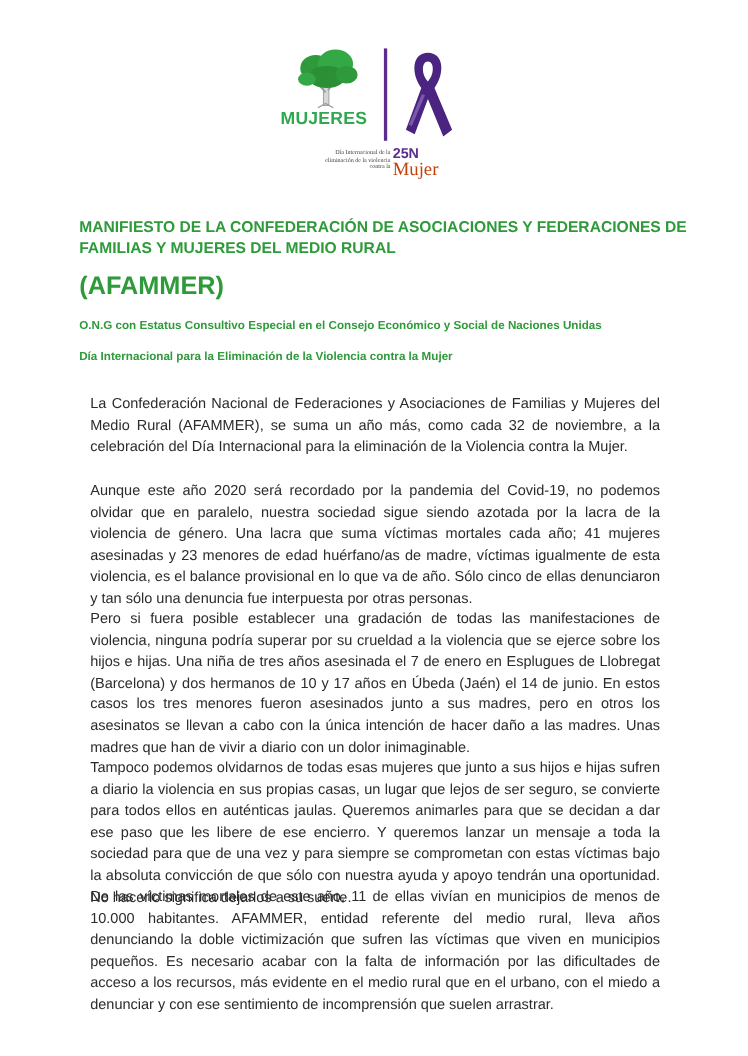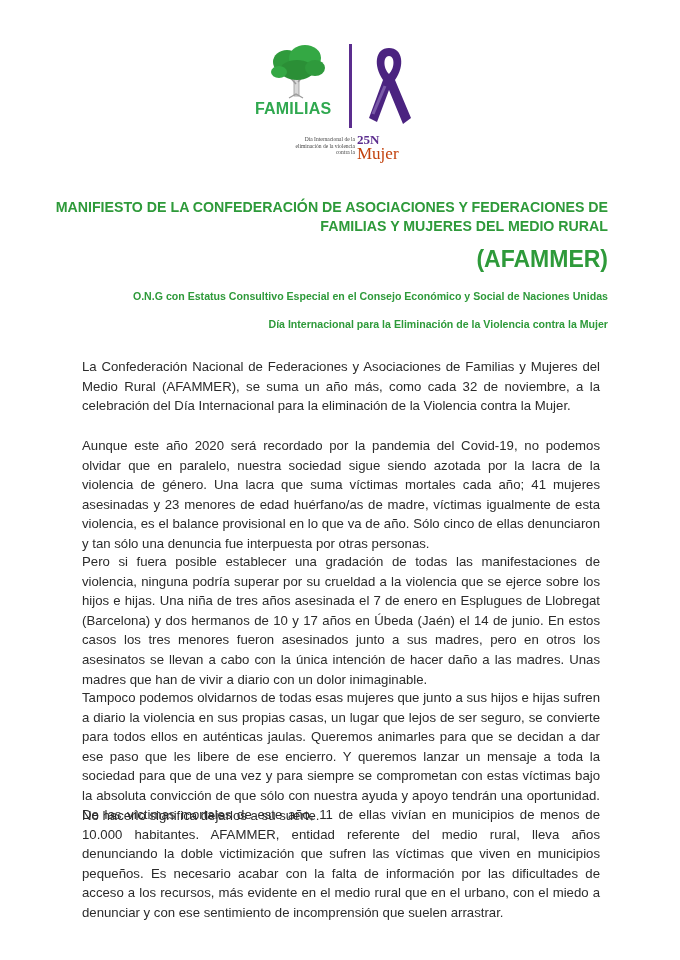--- a/index.html
+++ b/index.html
@@ -3,24 +3,24 @@
   <meta charset="utf-8">
   <style>
     html, body { margin: 0; padding: 0; background: #ffffff; }
     body { width: 680px; height: 960px; position: relative; overflow: hidden; font-family: "Liberation Sans", sans-serif; color: #2a2a2a; }
     .logo-area { position: absolute; left: 255px; top: 38px; width: 180px; height: 130px; }
     .tree { position: absolute; left: 12px; top: 6px; width: 62px; height: 58px; }
     .afammer-logo-text { position: absolute; left: 0px; top: 62px; font-family: "Liberation Sans", sans-serif; font-weight: bold; font-size: 16px; color: #2fa84f; letter-spacing: 0.2px; }
     .divider { position: absolute; left: 94px; top: 6px; width: 3px; height: 84px; background: #5b2d8e; }
     .ribbon { position: absolute; left: 108px; top: 6px; width: 52px; height: 84px; }
     .caption-small { position: absolute; left: 30px; top: 98px; width: 70px; font-family: "Liberation Serif", serif; font-size: 5.5px; line-height: 6.5px; color: #444; text-align: right; }
-    .caption-25n { position: absolute; left: 102px; top: 94px; font-family: Liberation Serif, serif; font-size: 13px; font-weight: bold; color: #5b2d8e; }
+    .caption-25n { position: absolute; left: 102px; top: 94px; font-family: Liberation Sans, sans-serif; font-size: 13px; font-weight: bold; color: #5b2d8e; }
     .caption-mujer { position: absolute; left: 102px; top: 106px; font-family: "Liberation Serif", serif; font-size: 17px; color: #c2410c; }
 
-    .title { position: absolute; left: 48px; width: 560px; text-align: right; color: #2e9a3a; font-weight: bold; }
+    .title { position: absolute; left: 72px; width: 560px; text-align: left; color: #2e9a3a; font-weight: bold; }
     .t1 { top: 198px; font-size: 14.2px; line-height: 19px; }
     .t2 { top: 246px; font-size: 23px; }
     .t3 { top: 290px; font-size: 10.6px; }
     .t4 { top: 318px; font-size: 10.6px; line-height: 13px; }
 
     .body-text { position: absolute; left: 82px; width: 518px; font-family: "Liberation Sans", sans-serif; font-size: 13.2px; line-height: 19.6px; text-align: justify; color: #2b2b2b; }
     .p1 { top: 357px; }
     .p2 { top: 436px; }
     .p3 { top: 552px; }
     .p4 { top: 688px; }
@@ -33,21 +33,21 @@
   <svg class="tree" viewBox="0 0 62 58">
     <rect x="27" y="30" width="5" height="22" fill="#d8d8d8" stroke="#9a9a9a" stroke-width="0.8"></rect>
     <path d="M29 40 L20 30 M31 38 L40 28" stroke="#9a9a9a" stroke-width="1.5" fill="none"></path>
     <path d="M22 54 L29 50 L36 54" stroke="#9a9a9a" stroke-width="1.2" fill="none"></path>
     <ellipse cx="20" cy="18" rx="14" ry="12" fill="#2f9a3c"></ellipse>
     <ellipse cx="38" cy="14" rx="16" ry="13" fill="#34a844"></ellipse>
     <ellipse cx="30" cy="26" rx="17" ry="10" fill="#2b8f36"></ellipse>
     <ellipse cx="48" cy="24" rx="10" ry="8" fill="#2f9a3c"></ellipse>
     <ellipse cx="12" cy="28" rx="8" ry="6" fill="#34a844"></ellipse>
   </svg>
-  <div class="afammer-logo-text">FAMILIAS</div>
+  <div class="afammer-logo-text">MUJERES</div>
   <div class="divider"></div>
   <svg class="ribbon" viewBox="0 0 52 84">
     <path d="M26 4 C12 4 10 22 20 36 L6 74 L14 78 L26 46 L40 80 L48 74 L32 36 C42 22 40 4 26 4 Z M26 12 C32 12 32 24 26 30 C20 24 20 12 26 12 Z" fill="#4b2380"></path>
     <path d="M10 70 L22 42" stroke="#7a5aa8" stroke-width="3"></path>
   </svg>
   <div class="caption-small">Día Internacional de la eliminación de la violencia contra la</div>
   <div class="caption-25n">25N</div>
   <div class="caption-mujer">Mujer</div>
 </div>
 

